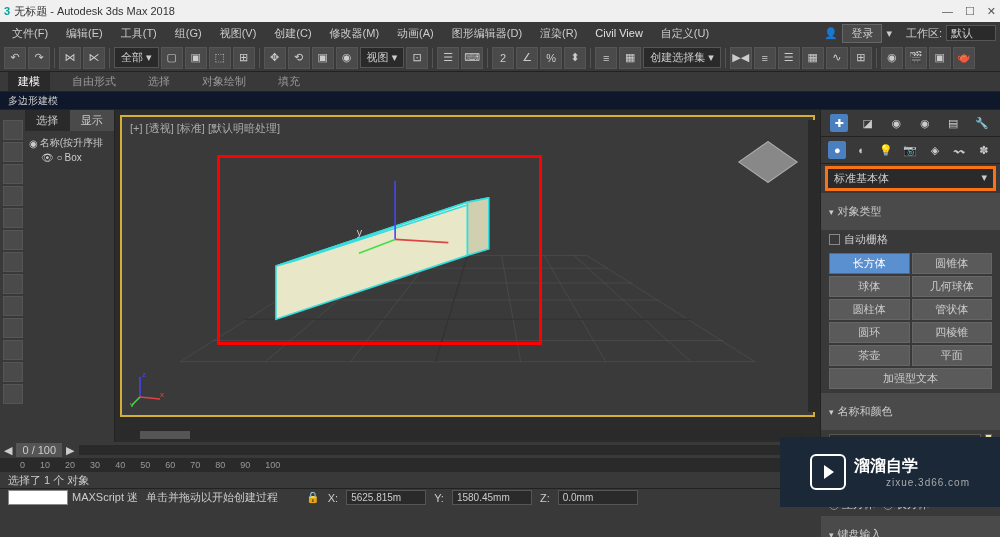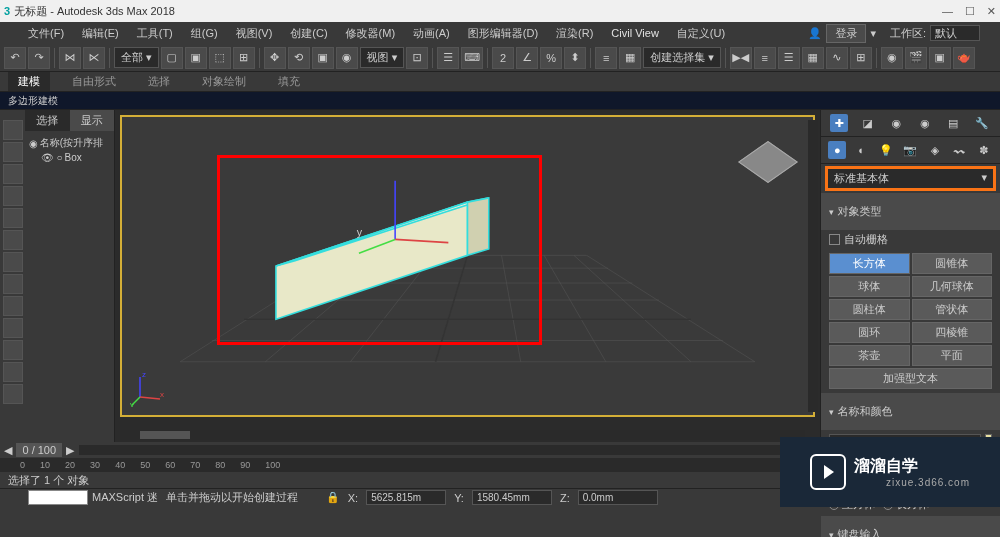--- a/index.html
+++ b/index.html
@@ -2,21 +2,21 @@
 <html><head>
 <meta charset="utf-8">
 <style>
 * { margin: 0; padding: 0; box-sizing: border-box; font-family: "Microsoft YaHei", sans-serif; }
 body { background: #393939; color: #ccc; font-size: 11px; overflow: hidden; width: 1000px; height: 537px; }
 
 .titlebar { background: #f0f0f0; height: 22px; display: flex; align-items: center; padding: 0 4px; color: #333; }
 .titlebar .icon3 { color: #00a0a0; font-weight: bold; margin-right: 4px; }
 .titlebar .controls { margin-left: auto; display: flex; gap: 12px; color: #555; }
 
-.menubar { background: #393939; height: 22px; display: flex; align-items: center; padding: 0 20px; gap: 2px; }
+.menubar { background: #393939; height: 22px; display: flex; align-items: center; padding: 0 4px; gap: 2px; }
 .menu-item { padding: 2px 8px; color: #ccc; cursor: pointer; }
 .menu-item.civil { color: #e0e0e0; }
 .login-area { margin-left: auto; display: flex; align-items: center; gap: 4px; }
 .login-btn { background: #4a4a4a; border: 1px solid #666; padding: 1px 8px; font-size: 11px; color: #ccc; }
 .workspace { display: flex; align-items: center; gap: 4px; margin-left: 10px; }
 .workspace input { background: #2a2a2a; border: 1px solid #555; color: #ccc; width: 50px; font-size: 11px; padding: 1px 4px; }
 
 .toolbar { background: #393939; height: 28px; display: flex; align-items: center; padding: 0 4px; gap: 2px; border-bottom: 1px solid #222; }
 .tb-btn { width: 22px; height: 22px; background: #4a4a4a; border: 1px solid #555; display: flex; align-items: center; justify-content: center; font-size: 11px; color: #ccc; }
 .tb-sep { width: 1px; height: 20px; background: #555; margin: 0 2px; }
@@ -79,21 +79,21 @@
 .timeline { height: 14px; background: #2a2a2a; display: flex; align-items: center; padding: 0 20px; font-size: 9px; color: #999; }
 .time-slider { height: 16px; background: #393939; display: flex; align-items: center; gap: 4px; padding: 0 4px; }
 .time-slider .track { flex: 1; height: 10px; background: #2a2a2a; position: relative; }
 
 .status-area { background: #393939; }
 .status-row1 { display: flex; height: 16px; padding: 0 8px; align-items: center; font-size: 11px; gap: 12px; }
 .status-row2 { display: flex; height: 18px; padding: 0 8px; align-items: center; font-size: 11px; gap: 8px; border-top: 1px solid #222; }
 .coord-field { background: #2a2a2a; border: 1px solid #555; padding: 1px 4px; font-size: 10px; width: 80px; }
 .play-controls { display: flex; gap: 1px; }
 .play-btn { width: 18px; height: 16px; background: #4a4a4a; border: 1px solid #555; display: flex; align-items: center; justify-content: center; font-size: 9px; }
-.maxscript { display: flex; align-items: center; gap: 4px; margin-left: 20px; }
+.maxscript { display: flex; align-items: center; gap: 4px; }
 .maxscript input { width: 60px; background: #fff; color: #000; font-size: 10px; padding: 1px 2px; border: 1px solid #888; }
 
 .watermark { position: absolute; right: 0; bottom: 30px; width: 220px; height: 70px; background: #1a2838; display: flex; align-items: center; justify-content: center; gap: 8px; z-index: 100; }
 .wm-play { width: 36px; height: 36px; border: 2px solid #fff; border-radius: 6px; display: flex; align-items: center; justify-content: center; }
 .wm-play::after { content: ""; border-left: 10px solid #fff; border-top: 7px solid transparent; border-bottom: 7px solid transparent; margin-left: 3px; }
 .wm-text { color: #fff; }
 .wm-title { font-size: 16px; font-weight: bold; }
 .wm-sub { font-size: 10px; letter-spacing: 1px; color: #aaa; margin-left: 32px; }
 
 .autogrid-row { padding: 2px 8px; font-size: 11px; display: flex; align-items: center; gap: 4px; }
@@ -216,20 +216,21 @@
       <div class="scene-tab">显示</div>
     </div>
     <div class="scene-tree">
       <div class="tree-item">◉ <span>名称(按升序排</span></div>
       <div class="tree-item" style="padding-left:12px;">👁 ○ <span>Box</span></div>
     </div>
   </div>
 
   <div class="viewport-area">
     <div class="viewport">
+      <div class="vp-label">[+] [透视] [标准] [默认明暗处理]</div>
       <div class="viewcube">
           <div class="cube-shape"></div>
         </div>
       <div class="red-box"></div>
       
       
       <svg class="floor" viewBox="0 0 640 280">
 
         <g stroke="#555" stroke-width="0.5">
           <line x1="50" y1="230" x2="590" y2="230"></line>

